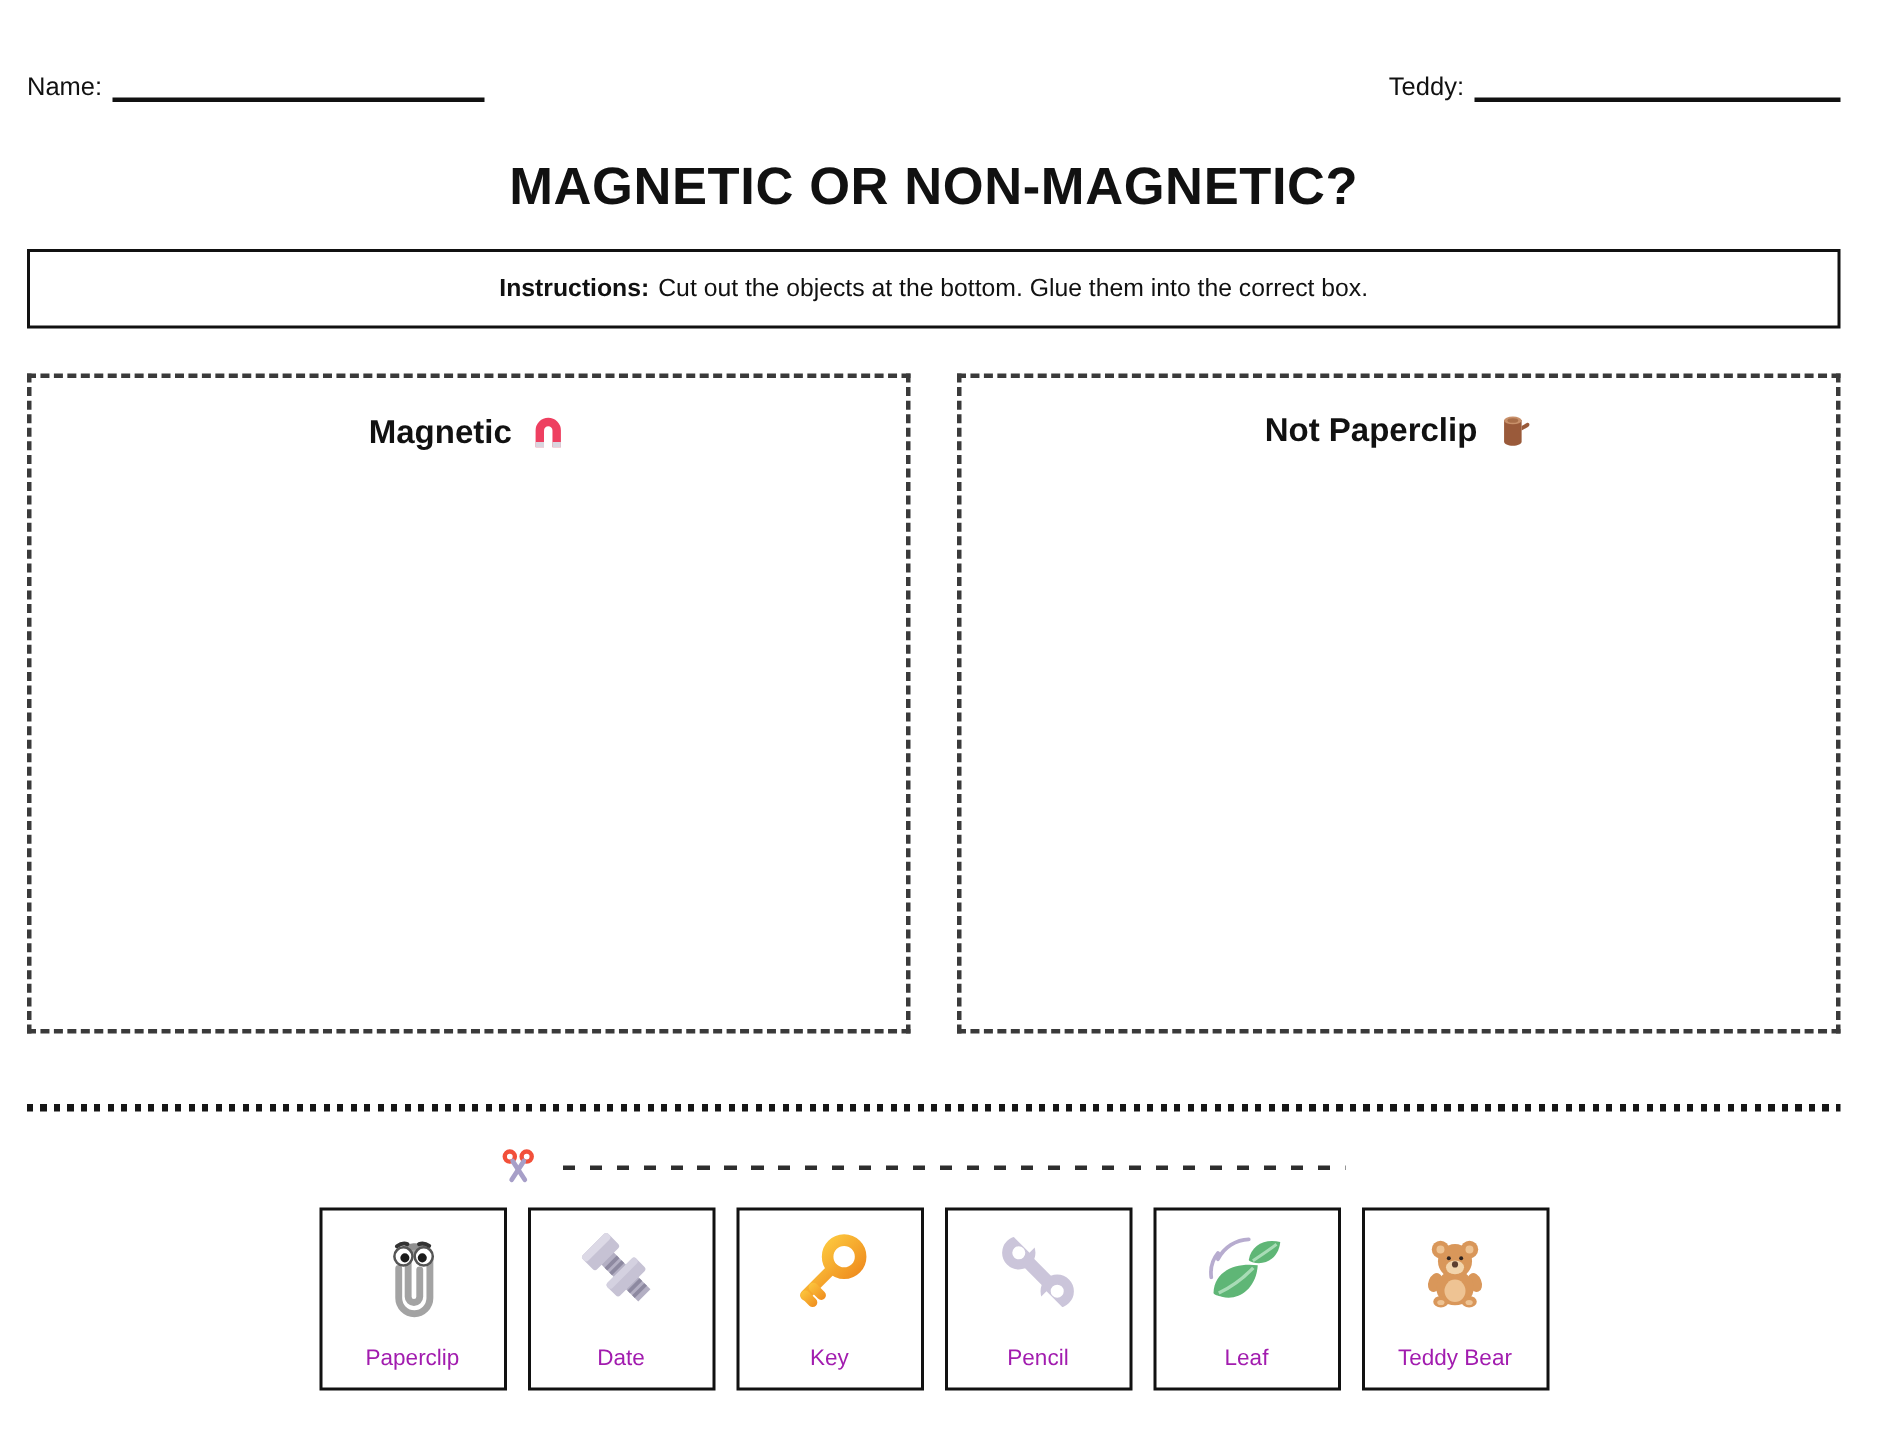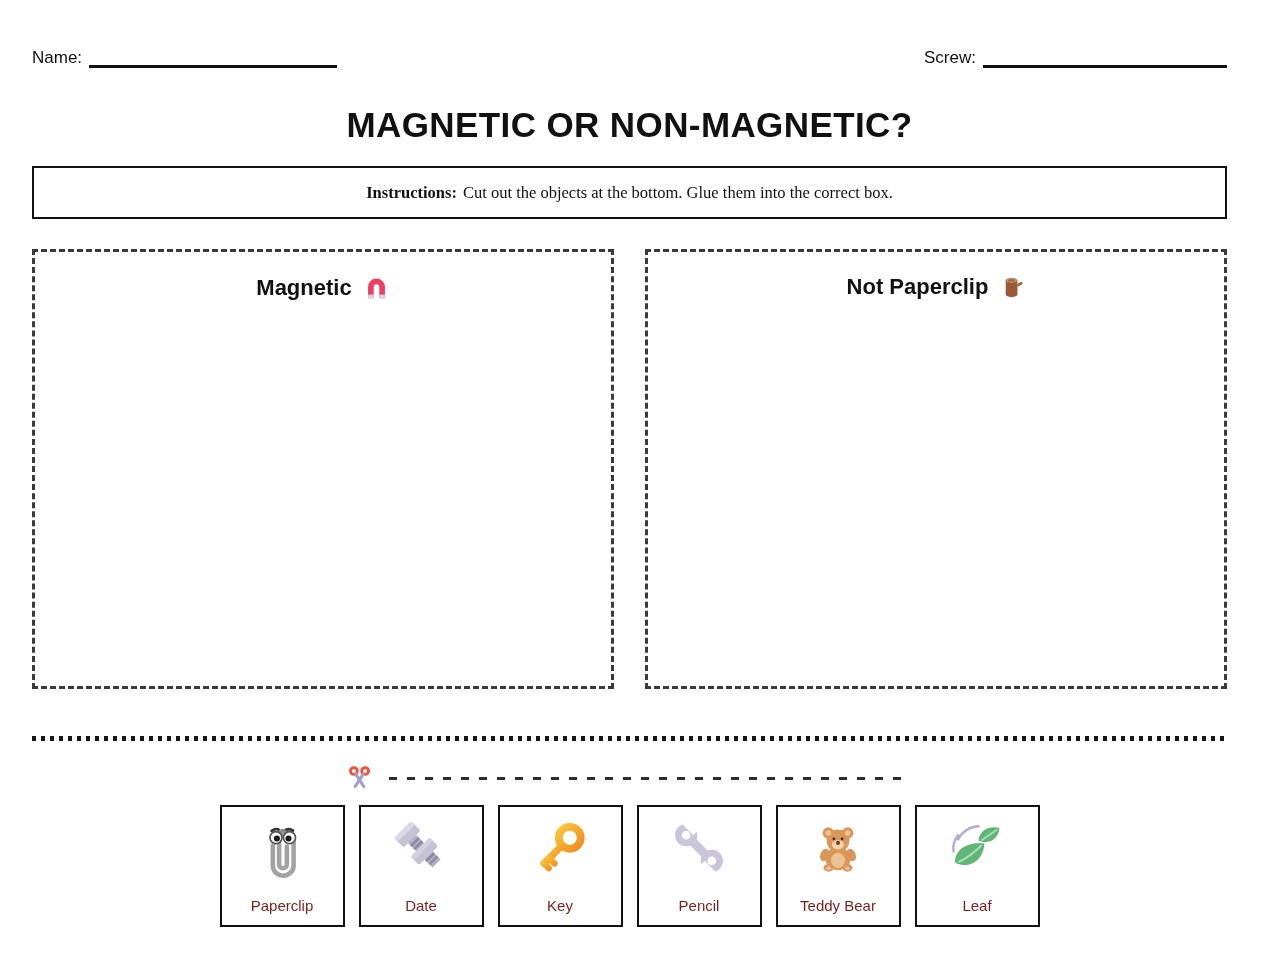--- a/index.html
+++ b/index.html
@@ -1,32 +1,32 @@
 <!DOCTYPE html>
 <html><head>
 <meta charset="utf-8">
 <style>
   * { margin:0; padding:0; box-sizing:border-box; }
   html,body { background:#ffffff; }
   body {
     width:1267px; height:964px; overflow:hidden;
     font-family:"Liberation Sans", sans-serif; color:#111111;
   }
-  .page { padding:46px 40px 0 32px; width:1267px; height:763px; }
+  .page { padding:46px 40px 0 18px; width:1267px; height:763px; }
 
   .header-row { display:flex; justify-content:space-between; align-items:flex-end; height:22px; }
   .field { display:flex; align-items:flex-end; gap:7px; font-size:17px; line-height:1.1; }
   .field-line { display:inline-block; width:248px; height:19px; border-bottom:3px solid #111; }
   .field-line.date { width:244px; }
 
   .title { text-align:center; font-size:35px; font-weight:700; letter-spacing:0.4px; margin-top:37px; height:36px; }
 
   .instructions {
     margin-top:25px; border:2px solid #111; height:53px;
-    display:flex; align-items:center; justify-content:center; gap:6px; font-size:16.5px;font-family:Liberation Serif, serif;
+    display:flex; align-items:center; justify-content:center; gap:6px; font-size:16.5px;
   }
   .instr-label { font-weight:700; }
 
   .boxes-row { display:flex; gap:31px; margin-top:30px; }
   .sort-box {
     flex:1; height:440px; border:3px dashed #3a3a3a; background:#fff;
     display:flex; justify-content:center; align-items:flex-start;
   }
   .box-title { margin-top:22px; font-size:22px; font-weight:700; display:flex; align-items:center; gap:11px; }
   .box-icon { display:inline-flex; align-items:center; }
@@ -40,34 +40,34 @@
     background:repeating-linear-gradient(90deg,#2e2e2e 0 8px,transparent 8px 18px); }
 
   .cards-row { margin-top:13px; display:flex; justify-content:center; gap:14px; }
   .card {
     width:125px; height:122px; border:2px solid #111; background:#fff;
     position:relative; display:flex; flex-direction:column; align-items:center; justify-content:flex-end;
     padding-bottom:11px;
   }
   .card-icon { position:absolute; top:9px; left:50%; transform:translateX(-50%); width:60px; height:64px;
     display:flex; align-items:center; justify-content:center; }
-  .card-label { font-size:15px; color:#7f1d1d; }
+  .card-label { font-size:15px; color:#a21caf; }
 </style>
 </head>
 <body>
 
 <div class="page">
 
   <div class="header-row">
     <div class="field">
       <span class="field-label">Name:</span>
       <span class="field-line"></span>
     </div>
     <div class="field">
-      <span class="field-label">Screw:</span>
+      <span class="field-label">Teddy:</span>
       <span class="field-line date"></span>
     </div>
   </div>
 
   <h1 class="title">MAGNETIC OR NON-MAGNETIC?</h1>
 
   <div class="instructions">
     <span class="instr-label">Instructions:</span>
     <span>Cut out the objects at the bottom. Glue them into the correct box.</span>
   </div>
@@ -169,20 +169,32 @@
         <div class="card-icon">
           <svg width="58" height="60" viewBox="0 0 24 24">
       <path d="M8.2 8.2 L15.8 15.8" stroke="#cbc5da" stroke-width="3.6"></path>
       <circle cx="6.7" cy="6.7" r="3.2" fill="none" stroke="#cbc5da" stroke-width="2.8"></circle>
       <circle cx="17.3" cy="17.3" r="3.2" fill="none" stroke="#cbc5da" stroke-width="2.8"></circle>
       <rect x="5.6" y="1" width="6.4" height="4" fill="#ffffff" transform="rotate(45 8.8 3)"></rect>
       <rect x="12" y="19" width="6.4" height="4" fill="#ffffff" transform="rotate(45 15.2 21)"></rect>
     </svg>
         </div>
         <div class="card-label">Pencil</div>
+      </div>
+      <div class="card">
+        <div class="card-icon">
+          <svg width="60" height="62" viewBox="0 0 24 24">
+      <path d="M4.4 8.6 C6 5.4 9.2 3.4 12.6 3.3 M2.6 13.4 C2.3 11 3 8.6 4.4 6.9" stroke="#b7accf" stroke-width="1" fill="none" stroke-linecap="round"></path>
+      <path d="M12.6 8.8 C13.2 4.8 17 3 21 4 C20.6 8.2 17.2 10.4 13.6 9.4 C13.1 9.25 12.7 9.1 12.6 8.8 Z" fill="#5fb676"></path>
+      <path d="M13.7 9 C15.8 7.6 18.2 6 20 4.6" stroke="#a8dcb6" stroke-width="0.8" fill="none"></path>
+      <path d="M3.2 17.6 C3.4 12 8.6 9.4 15 10.2 C14.6 16.4 10 19.8 5.4 18.6 C4.3 18.3 3.4 18.1 3.2 17.6 Z" fill="#5fb676"></path>
+      <path d="M4.6 17.6 C7.6 16.2 11.2 13.6 13.8 10.9" stroke="#a8dcb6" stroke-width="0.9" fill="none"></path>
+    </svg>
+        </div>
+        <div class="card-label">Leaf</div>
       </div>
       <div class="card">
         <div class="card-icon">
           <svg width="58" height="62" viewBox="0 0 24 24">
       <g fill="#d9975a">
         <circle cx="8" cy="5.8" r="2.4"></circle>
               <circle cx="16" cy="5.8" r="2.4"></circle>
         <ellipse cx="6.5" cy="14.9" rx="1.8" ry="2.7" transform="rotate(22 6.5 14.9)"></ellipse>
         <ellipse cx="17.5" cy="14.9" rx="1.8" ry="2.7" transform="rotate(-22 17.5 14.9)"></ellipse>
         <ellipse cx="12" cy="16.4" rx="5.2" ry="4.8"></ellipse>
@@ -196,27 +208,15 @@
       <ellipse cx="8.1" cy="20.4" rx="1" ry="0.7" fill="#eec393"></ellipse>
             <ellipse cx="15.9" cy="20.4" rx="1" ry="0.7" fill="#eec393"></ellipse>
       <ellipse cx="12" cy="10.7" rx="2.5" ry="1.9" fill="#f2d4ab"></ellipse>
       <circle cx="12" cy="9.9" r="0.85" fill="#5d4030"></circle>
       <circle cx="10.3" cy="8.2" r="0.55" fill="#2f2420"></circle>
             <circle cx="13.7" cy="8.2" r="0.55" fill="#2f2420"></circle>
     </svg>
         </div>
         <div class="card-label">Teddy Bear</div>
       </div>
-      <div class="card">
-        <div class="card-icon">
-          <svg width="60" height="62" viewBox="0 0 24 24">
-      <path d="M4.4 8.6 C6 5.4 9.2 3.4 12.6 3.3 M2.6 13.4 C2.3 11 3 8.6 4.4 6.9" stroke="#b7accf" stroke-width="1" fill="none" stroke-linecap="round"></path>
-      <path d="M12.6 8.8 C13.2 4.8 17 3 21 4 C20.6 8.2 17.2 10.4 13.6 9.4 C13.1 9.25 12.7 9.1 12.6 8.8 Z" fill="#5fb676"></path>
-      <path d="M13.7 9 C15.8 7.6 18.2 6 20 4.6" stroke="#a8dcb6" stroke-width="0.8" fill="none"></path>
-      <path d="M3.2 17.6 C3.4 12 8.6 9.4 15 10.2 C14.6 16.4 10 19.8 5.4 18.6 C4.3 18.3 3.4 18.1 3.2 17.6 Z" fill="#5fb676"></path>
-      <path d="M4.6 17.6 C7.6 16.2 11.2 13.6 13.8 10.9" stroke="#a8dcb6" stroke-width="0.9" fill="none"></path>
-    </svg>
-        </div>
-        <div class="card-label">Leaf</div>
-      </div>
     </div>
 
 </div>
 
 </body></html>

